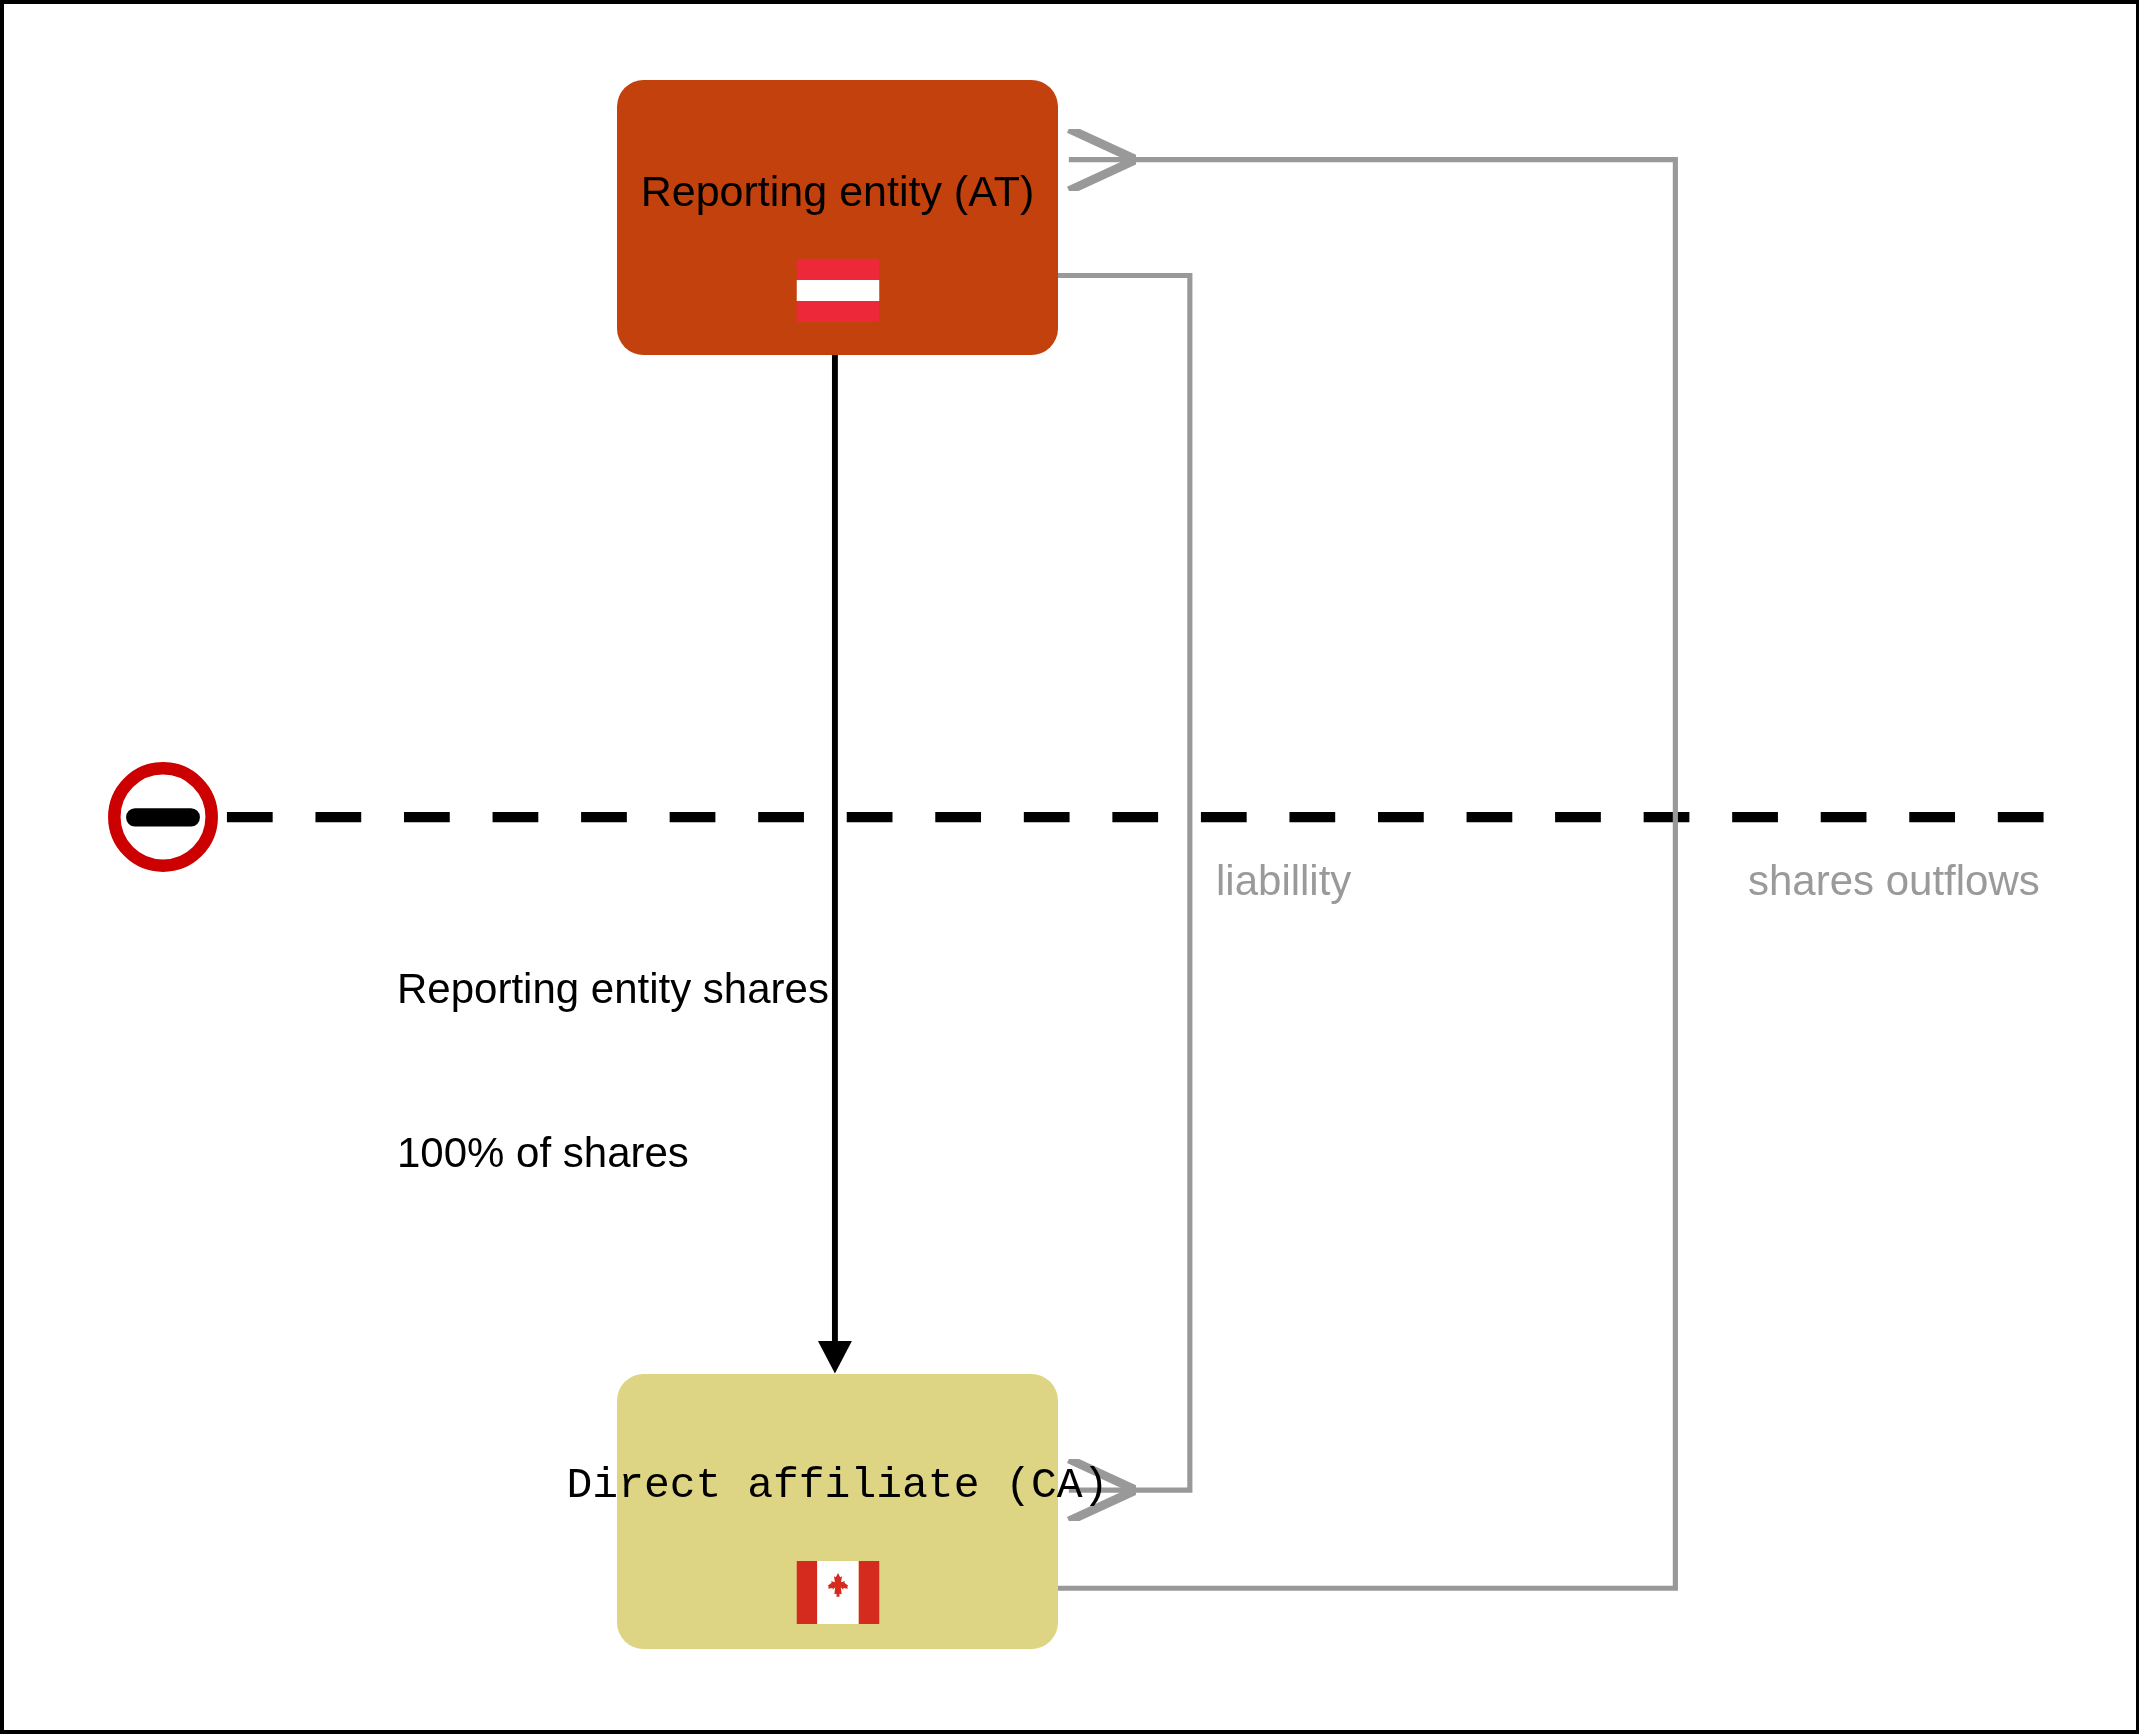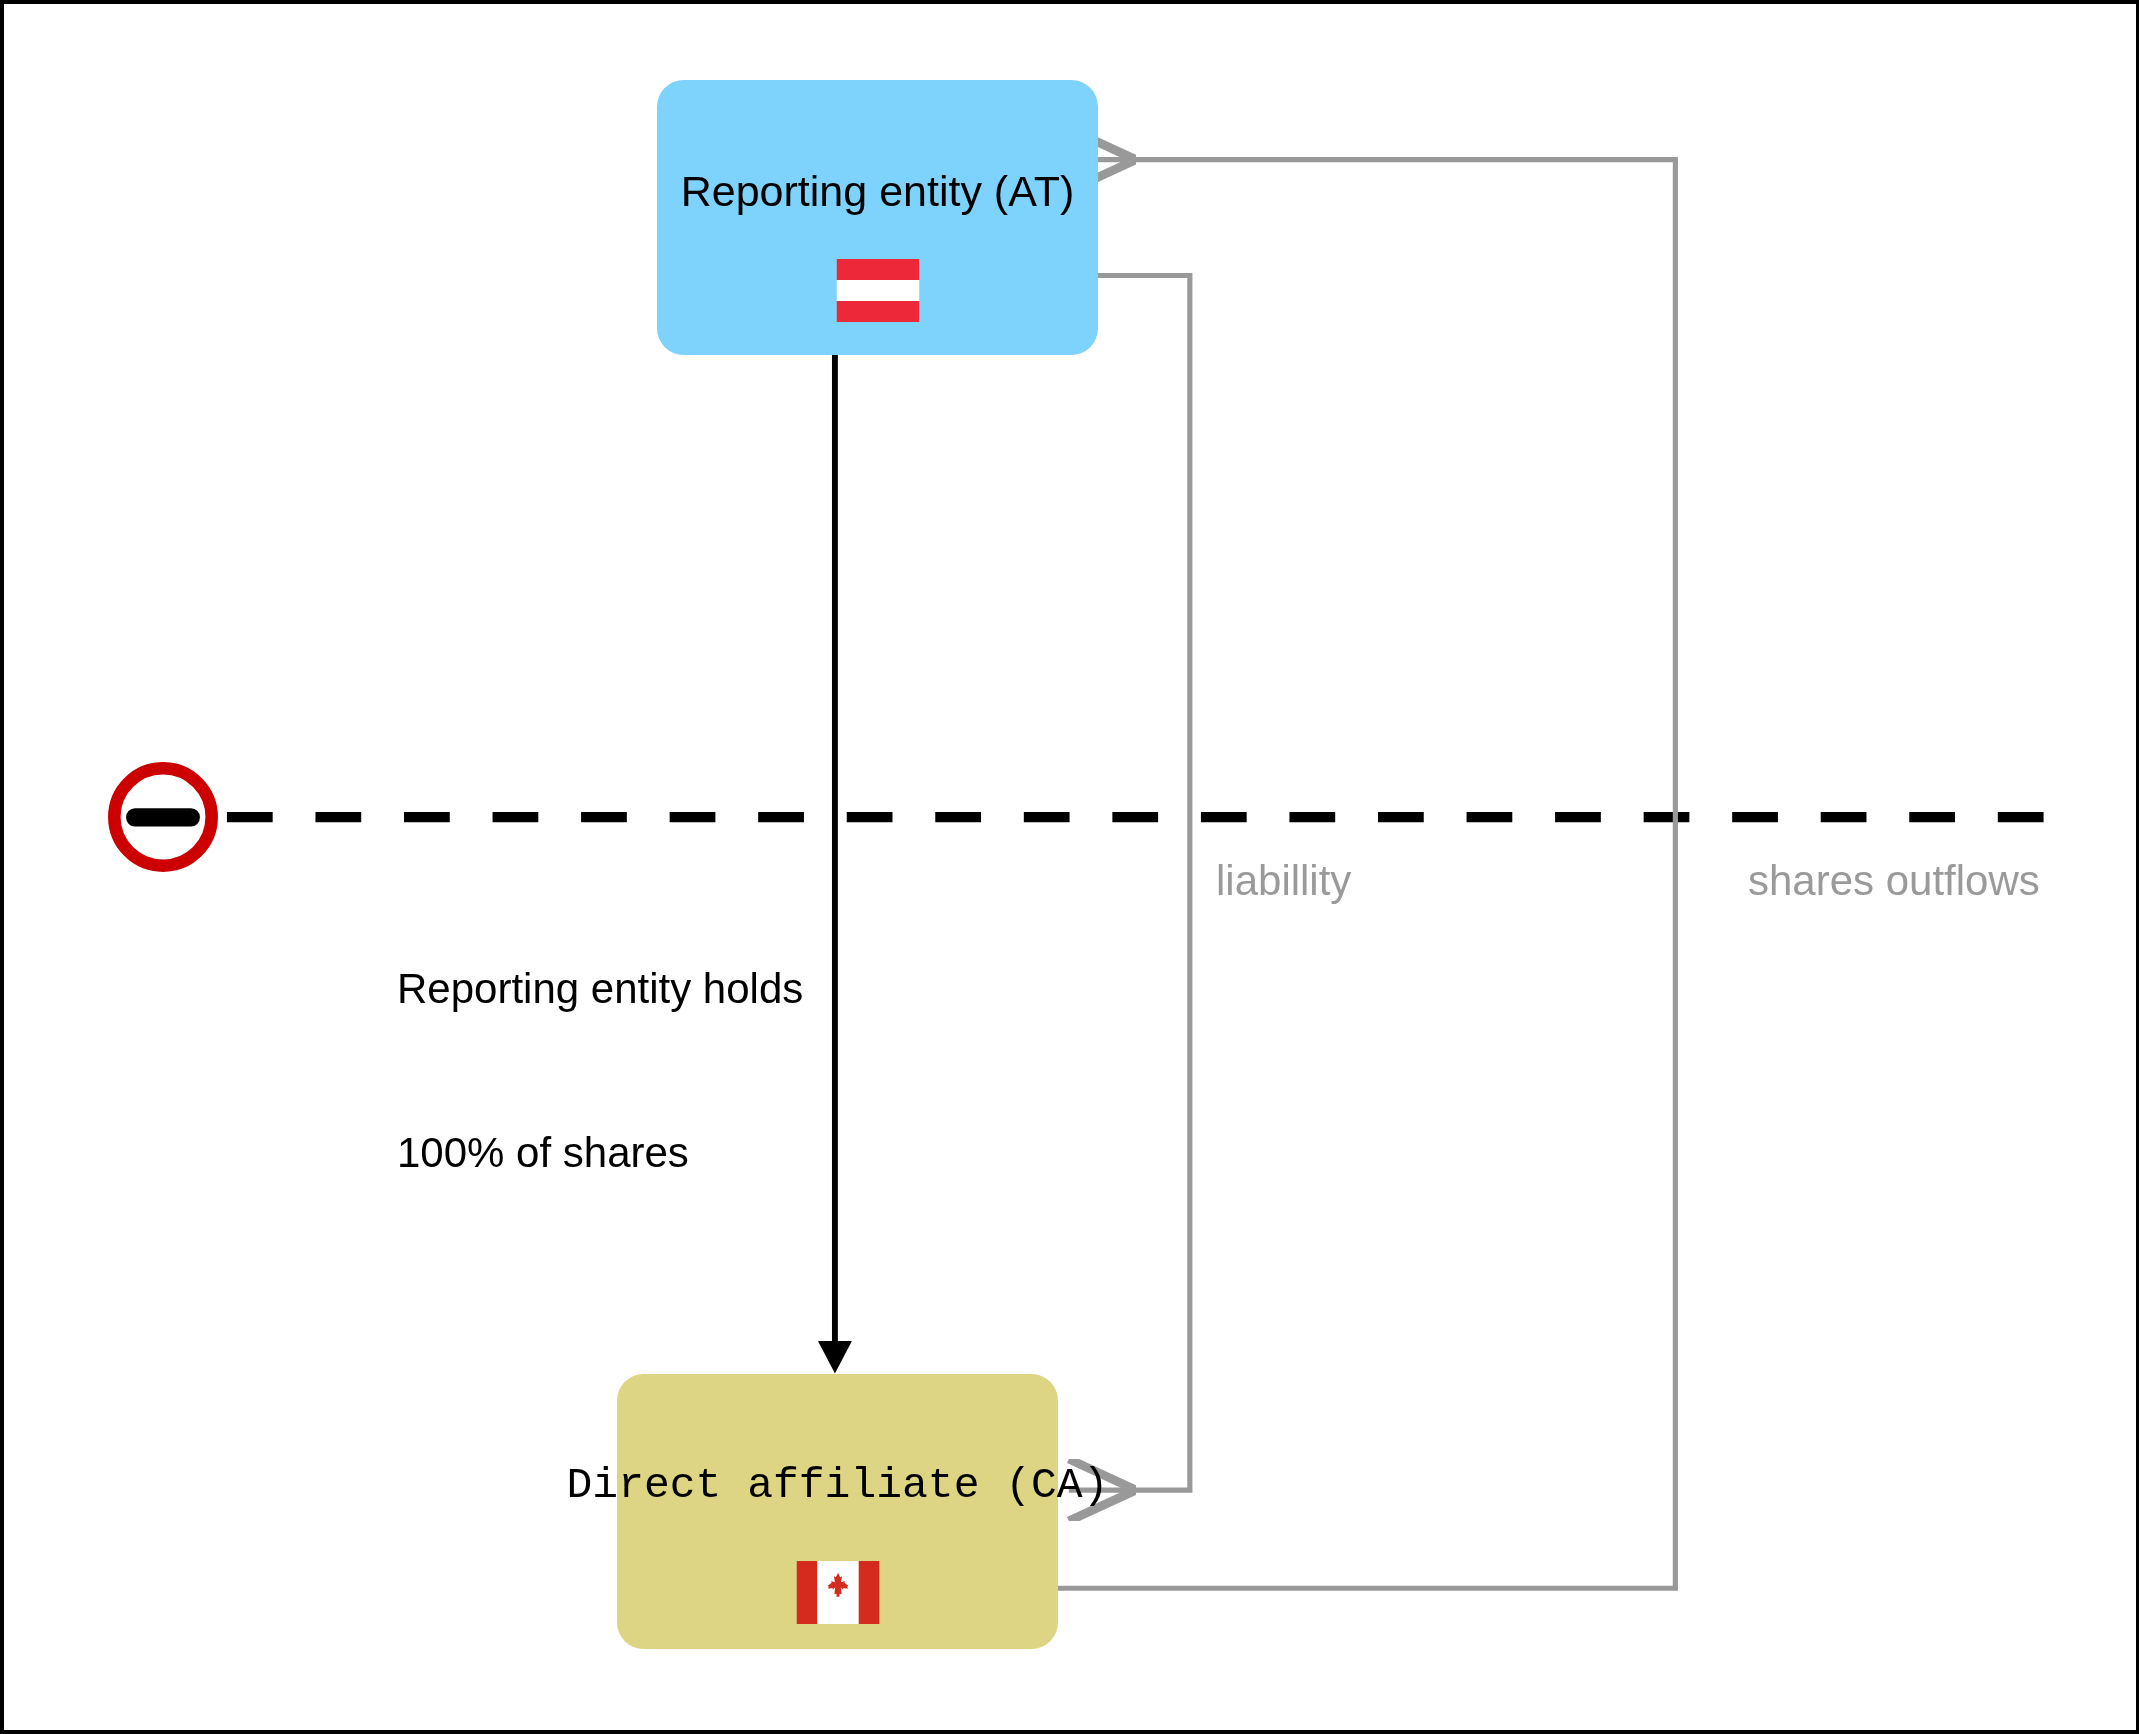--- a/index.html
+++ b/index.html
@@ -33,22 +33,21 @@
     display: flex;
     flex-direction: column;
     align-items: center;
     justify-content: flex-start;
   }
   #box-reporting-entity {
     left: 613px;
     top: 76px;
     width: 441px;
     height: 275px;
-    background: #7dd3fc;
-    margin-left: 40px;
+    background: #c2410c;
   }
   #box-direct-affiliate {
     left: 613px;
     top: 1370px;
     width: 441px;
     height: 275px;
     background: #ddd584;
     font-family: Liberation Mono, monospace;
   }
   .entity-label {
@@ -157,21 +156,21 @@
                L 120,-100 L 120,140
                L -120,140 L -120,-100 L -300,-60
                L -230,-640 L -420,-430 L -450,-580
                L -800,-520 L -760,-690 L -840,-760
                L -520,-1010 L -560,-1150 L -250,-1060
                L -330,-1540 L -180,-1460 Z"></path>
     </svg>
   </div>
 
   <div id="label-holds-shares" class="free-label">
-    <div>Reporting entity holds</div>
+    <div>Reporting entity shares</div>
     <div>100% of shares</div>
   </div>
 
   <div id="label-liability" class="free-label">liabillity</div>
 
   <div id="label-profit-outflows" class="free-label">shares outflows</div>
 
 </div>
 
 

